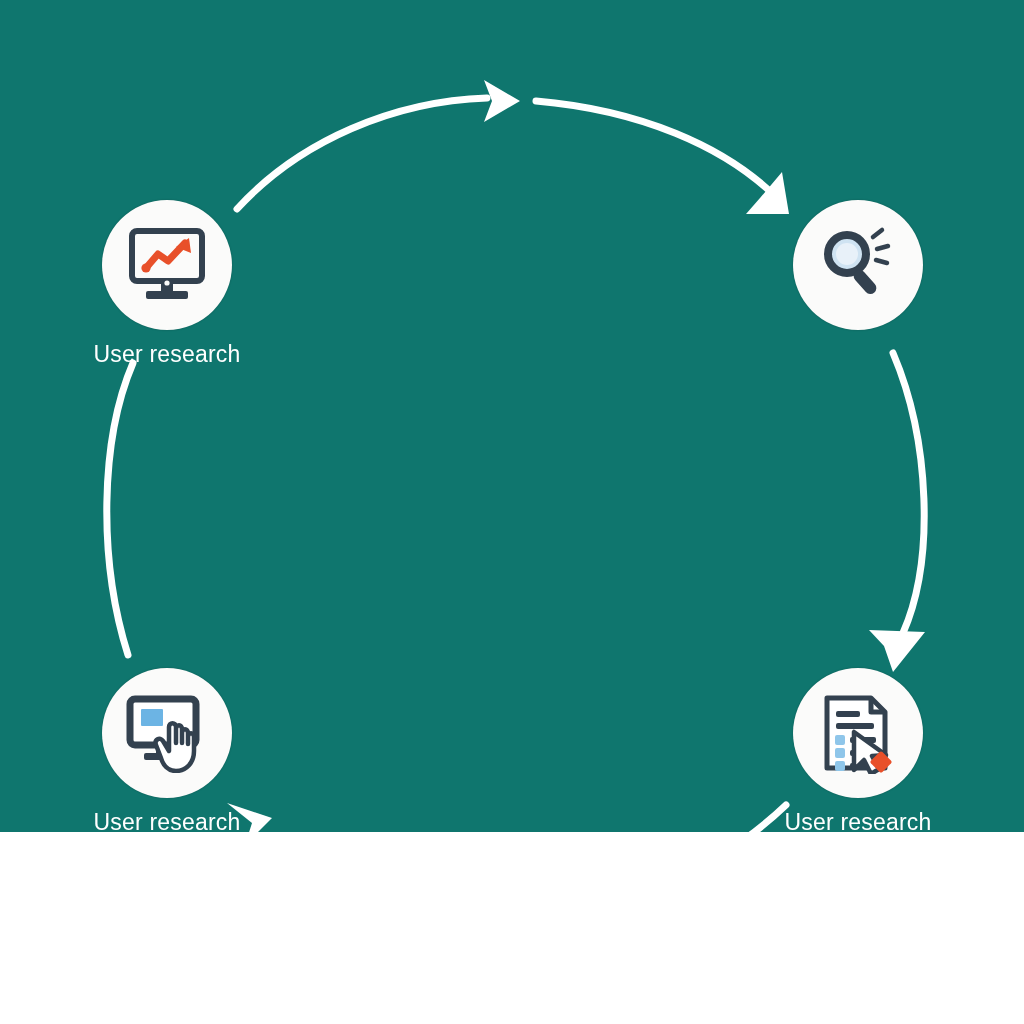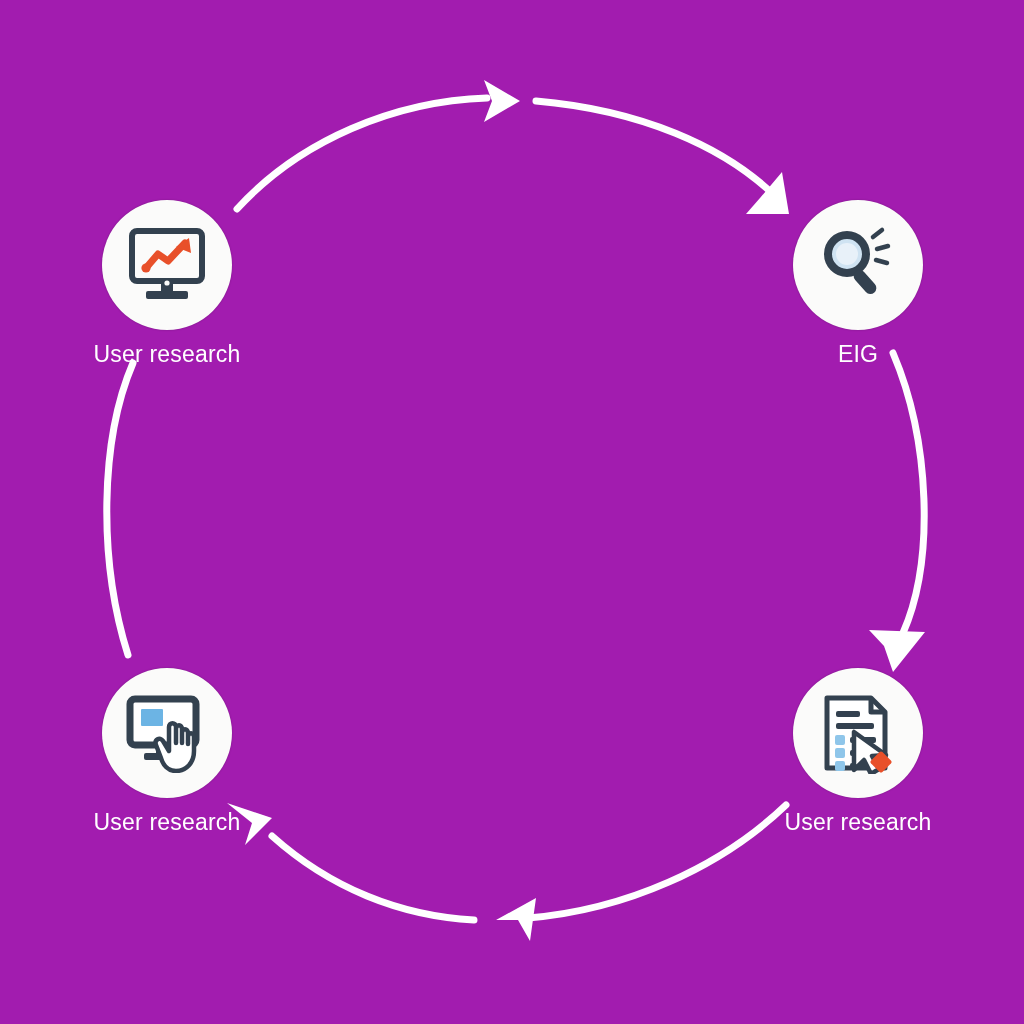--- a/index.html
+++ b/index.html
@@ -8,22 +8,22 @@
   }
   body {
     width: 1024px;
     height: 1024px;
     overflow: hidden;
     font-family: "Liberation Sans", sans-serif;
   }
   #canvas {
     position: relative;
     width: 1024px;
-    height: 1024px;
-    background: #a21caf;
+    height: 832px;
+    background: #0f766e;
   }
   #arrows {
     position: absolute;
     left: 0;
     top: 0;
     width: 1024px;
     height: 1024px;
   }
   .node {
     position: absolute;
@@ -114,21 +114,20 @@
         <circle cx="29" cy="29" r="19" fill="#cfe3f2" stroke="#33414f" stroke-width="8"></circle>
         <circle cx="29" cy="29" r="11" fill="#e8f1f9"></circle>
         <rect x="41" y="43" width="12" height="28" rx="6" fill="#33414f" transform="rotate(-42 47 57)"></rect>
         <g stroke="#33414f" stroke-width="4.5" stroke-linecap="round">
           <line x1="55" y1="12" x2="64" y2="5"></line>
           <line x1="59" y1="24" x2="70" y2="21"></line>
           <line x1="58" y1="35" x2="69" y2="38"></line>
         </g>
       </svg>
     </div>
-    <div class="node-label">EIG</div>
   </div>
 
   <div class="node" id="node-bottom-right">
     <div class="node-circle">
       <svg class="node-icon" width="82" height="82" viewBox="0 0 82 82">
         <path d="M10 6 H54 L68 20 V76 H10 Z" fill="#ffffff" stroke="#33414f" stroke-width="5" stroke-linejoin="round"></path>
         <path d="M54 6 V20 H68" fill="none" stroke="#33414f" stroke-width="5" stroke-linejoin="round"></path>
         <rect x="19" y="19" width="24" height="6" rx="2" fill="#33414f"></rect>
         <rect x="19" y="31" width="38" height="6" rx="2" fill="#33414f"></rect>
         <rect x="18" y="43" width="10" height="10" rx="2" fill="#8fc6ea"></rect>

